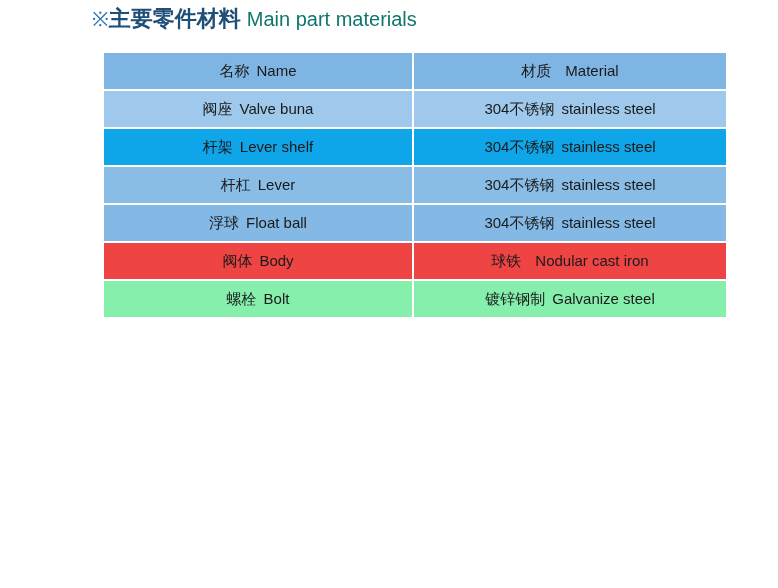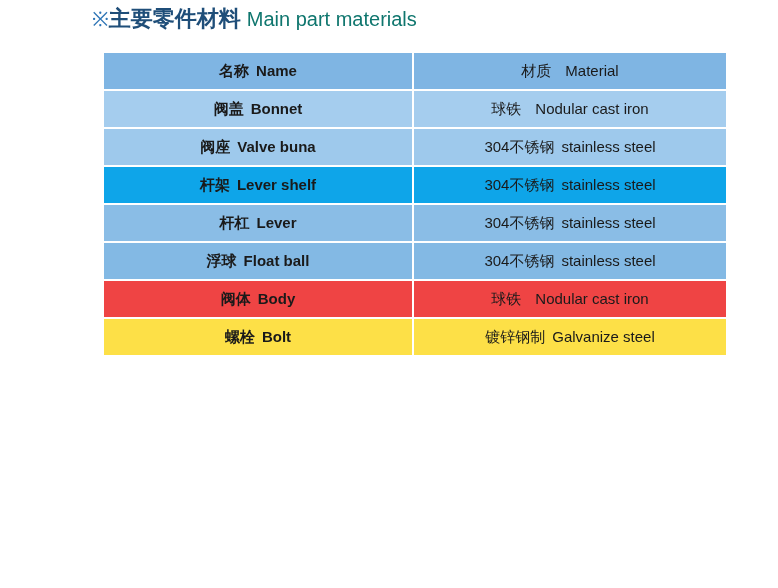--- a/index.html
+++ b/index.html
@@ -52,36 +52,36 @@
   }
   table.materials td {
     height: 36px;
     text-align: center;
     vertical-align: middle;
     font-size: 15px;
     color: #1a1a1a;
     padding: 0 4px;
     white-space: nowrap;
   }
-  table.materials td.col-name { width: 300px; font-weight: bold; }
+  table.materials td.col-name { width: 300px; }
   table.materials td.col-mat  { width: 304px; }
 
   .hdr td {
     background: #7fb5e3;
     font-size: 15px;
     color: #222222;
   }
   .row-0 td { background: #a5cdee; }
   .row-1 td { background: #9ec9ec; }
   .row-2 td { background: #0ea5e9; }
   .row-3 td { background: #90c1e8; }
   .row-4 td { background: #8abde6; }
   .row-5 td { background: #83b9e4; }
   .row-6 td { background: #ef4444; }
-  .row-7 td { background: #fde047; }
+  .row-7 td { background: #86efac; }
   .cell-sp { display: inline-block; width: 7px; }
 </style>
 </head>
 <body>
 
 <div class="page">
 
   <div class="title">
     <span class="mark">※</span><span class="cn">主要零件材料</span><span class="en">Main part materials</span>
   </div>
@@ -90,28 +90,20 @@
     <tbody>
       <tr class="hdr">
         <td class="col-name">
           <span>名称</span><span class="cell-sp"></span><span>Name</span>
         </td>
         <td class="col-mat">
           <span>材质</span><span class="cell-sp"></span><span class="cell-sp"></span><span>Material</span>
         </td>
       </tr>
 
-      <tr class="row-0">
-        <td class="col-name">
-          <span>阀盖</span><span class="cell-sp"></span><span>Bonnet</span>
-        </td>
-        <td class="col-mat">
-          <span>球铁</span><span class="cell-sp"></span><span class="cell-sp"></span><span>Nodular cast iron</span>
-        </td>
-      </tr>
 
       <tr class="row-1">
         <td class="col-name">
           <span>阀座</span><span class="cell-sp"></span><span>Valve buna</span>
         </td>
         <td class="col-mat">
           <span>304不锈钢</span><span class="cell-sp"></span><span>stainless steel</span>
         </td>
       </tr>
 

